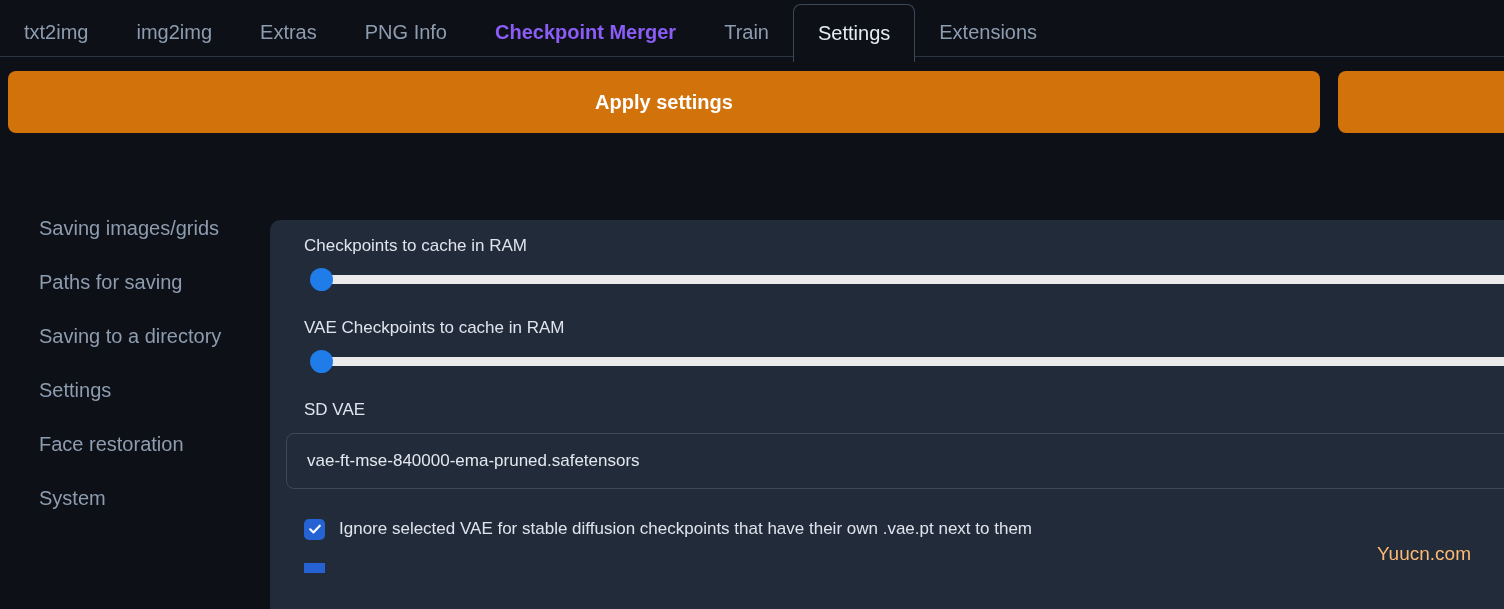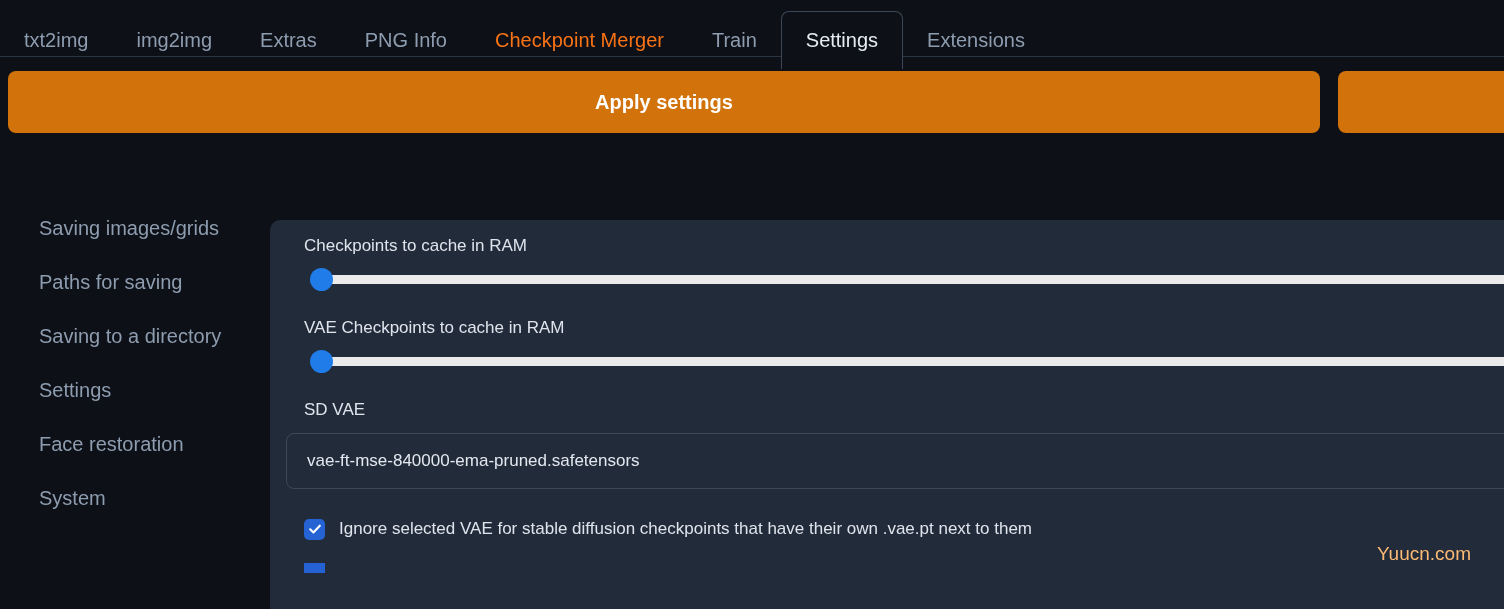--- a/index.html
+++ b/index.html
@@ -29,42 +29,42 @@
     position: absolute;
     left: 0;
     top: 56px;
     width: 1504px;
     height: 1px;
     background: #2b3542;
   }
 
   .tabs {
     position: absolute;
-    left: 0; top: 12px;
+    left: 0; top: 4px;
     height: 57px;
     display: flex;
-    align-items: flex-end;
+    align-items: flex-start;
   }
 
   .tab {
     height: 57px;
     display: flex;
     align-items: center;
     padding: 0 24px;
     font-size: 20px;
     color: #8e9cb0;
     white-space: nowrap;
     cursor: pointer;
     position: relative;
     background: transparent;
   }
 
   .tab.hovered {
-    color: #f97316;
-    font-weight: normal;
+    color: #8b5cf6;
+    font-weight: bold;
   }
 
   .tab.active {
     color: #e7ecf3;
     border: 1px solid #3b4657;
     border-bottom: none;
     border-top-left-radius: 8px;
     border-top-right-radius: 8px;
     background: #0d1117;
     height: 58px;

